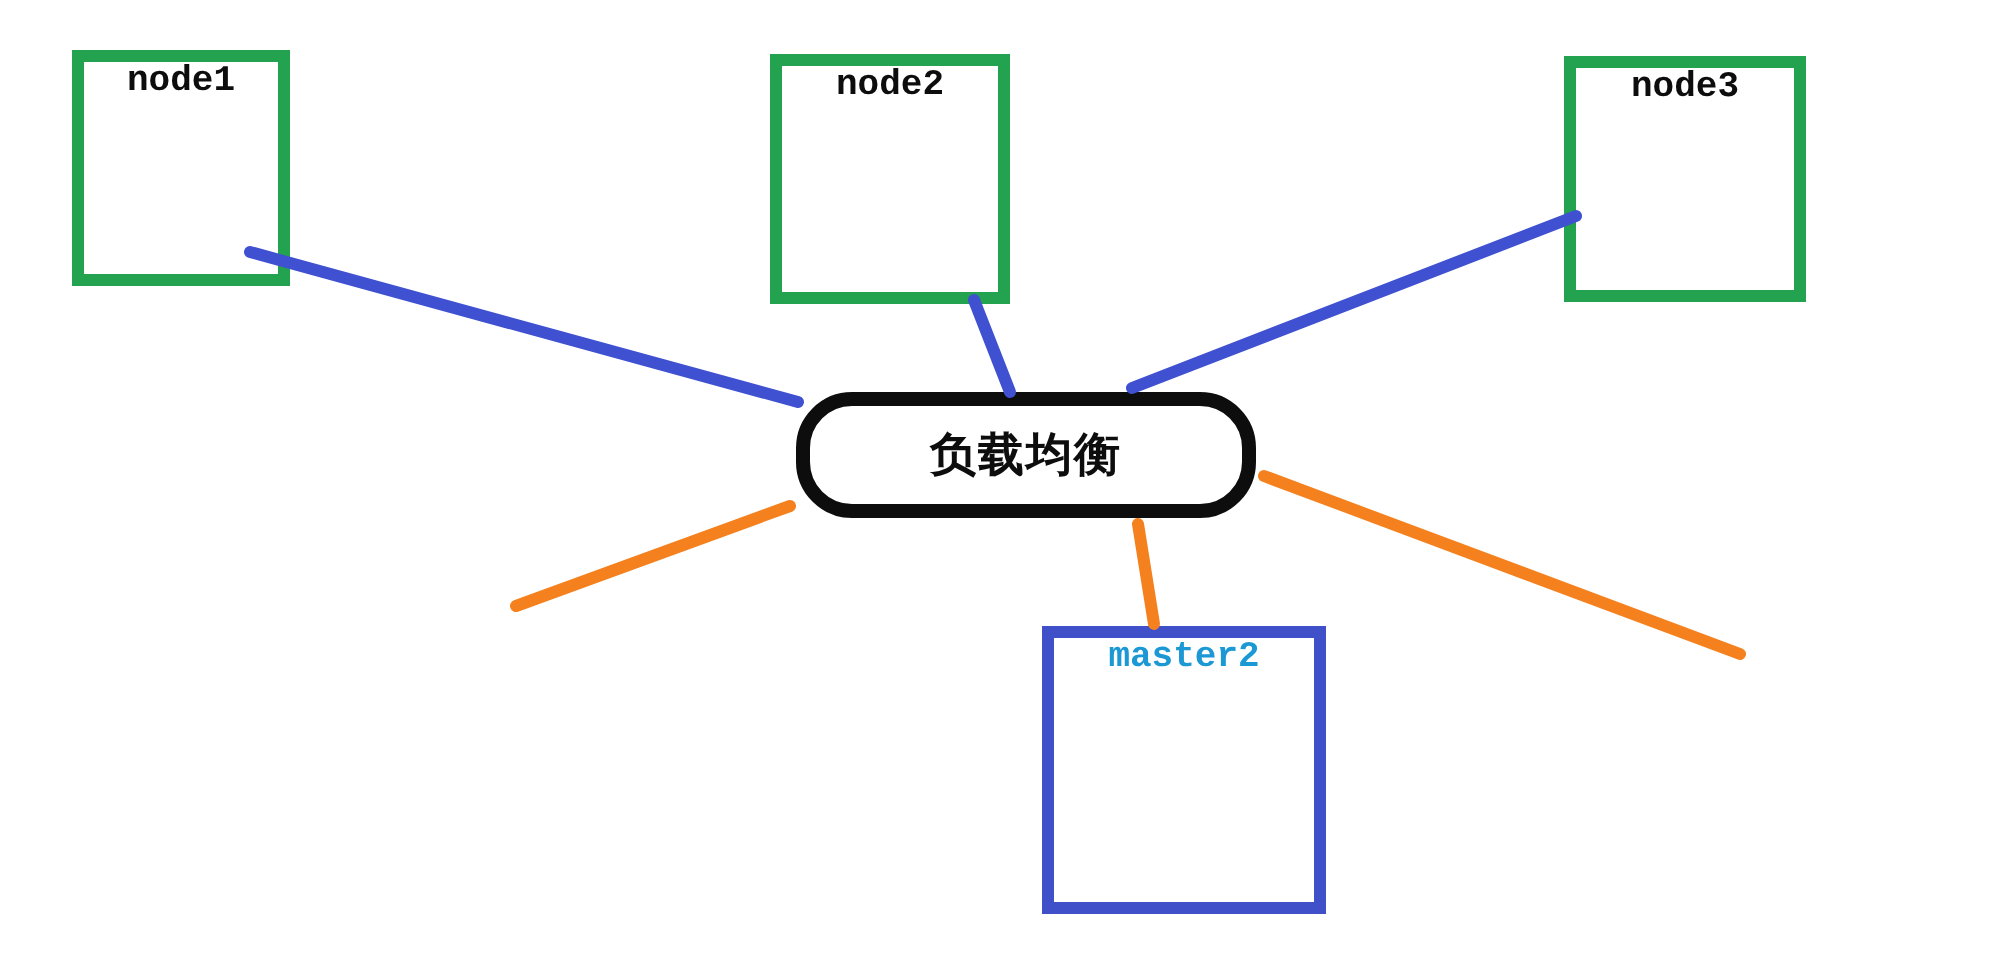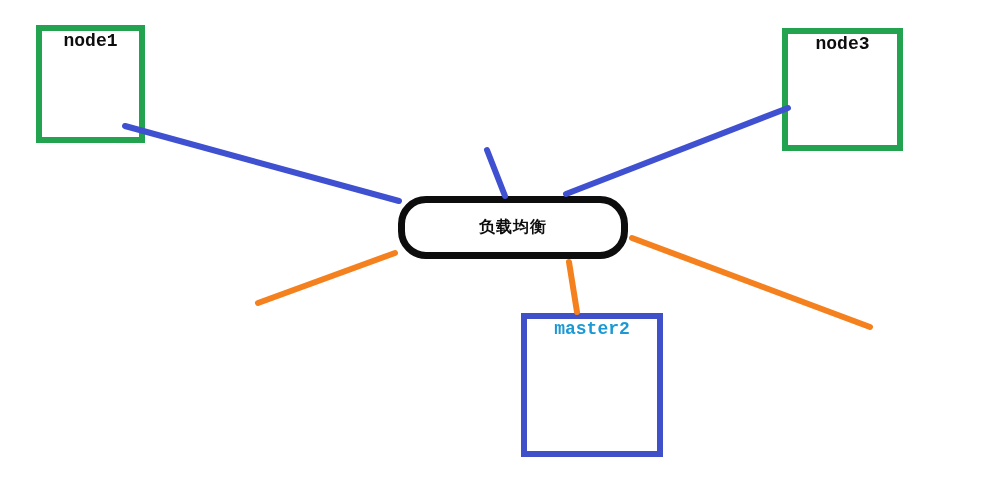--- a/index.html
+++ b/index.html
@@ -60,21 +60,21 @@
     border: 7px solid var(--center-border, #0d0d0d);
     border-radius: 28px;
     display: flex;
     align-items: center;
     justify-content: center;
     z-index: 1;
   }
   .center-box span {
     font-family: "Liberation Sans", sans-serif;
     font-weight: bold;
-    font-size: 16px;
+    font-size: 23px;
     letter-spacing: 1px;
     color: var(--center-text, #0d0d0d);
   }
   #node1   { left: 36px;  top: 25px;  width: 109px; height: 118px; }
   #node2   { left: 385px; top: 27px;  width: 120px; height: 125px; }
   #node3   { left: 782px; top: 28px;  width: 121px; height: 123px; }
   #master1 { left: 170px; top: 310px; width: 138px; height: 145px; }
   #master2 { left: 521px; top: 313px; width: 142px; height: 144px; }
   #master3 { left: 842px; top: 318px; width: 135px; height: 154px; }
 </style>
@@ -89,20 +89,23 @@
       <line x1="788" y1="108" x2="566" y2="194" stroke="#3f51d1" stroke-width="6" stroke-linecap="round"></line>
       <line x1="395" y1="253" x2="258" y2="303" stroke="#f5811e" stroke-width="6" stroke-linecap="round"></line>
       <line x1="569" y1="262" x2="577" y2="312" stroke="#f5811e" stroke-width="6" stroke-linecap="round"></line>
       <line x1="632" y1="238" x2="870" y2="327" stroke="#f5811e" stroke-width="6" stroke-linecap="round"></line>
     </svg>
 
   <div class="box node-box" id="node1">
     <span>node1</span>
   </div>
 
+  <div class="box node-box" id="node2">
+    <span>node2</span>
+  </div>
 
   <div class="box node-box" id="node3">
     <span>node3</span>
   </div>
 
   <div class="center-box">
     <span>负载均衡</span>
   </div>
 
 

